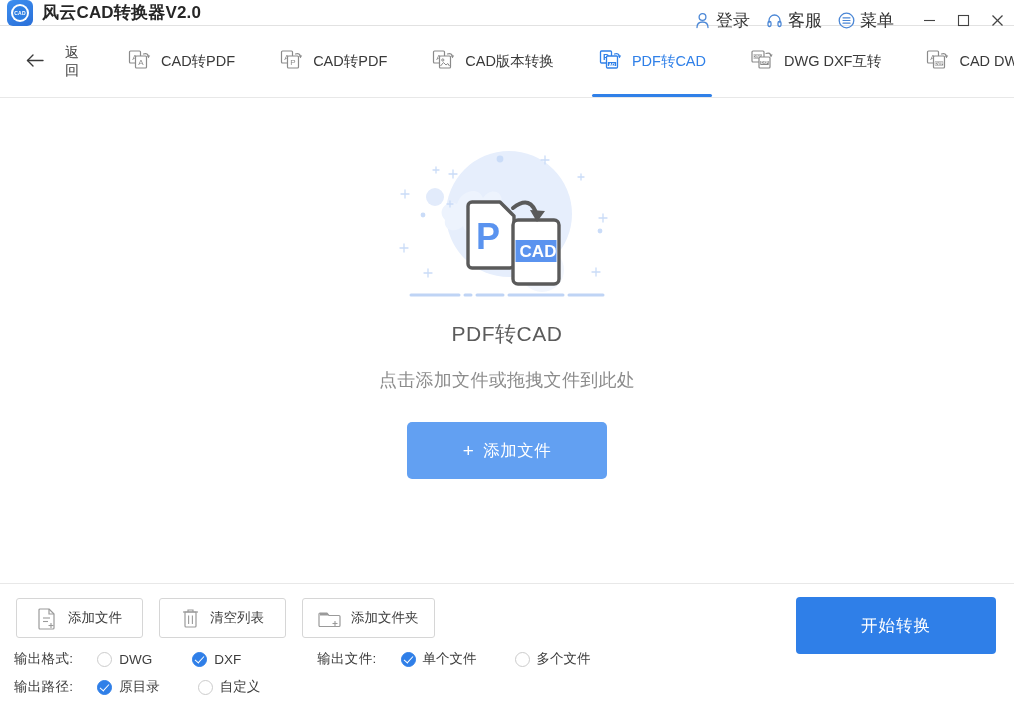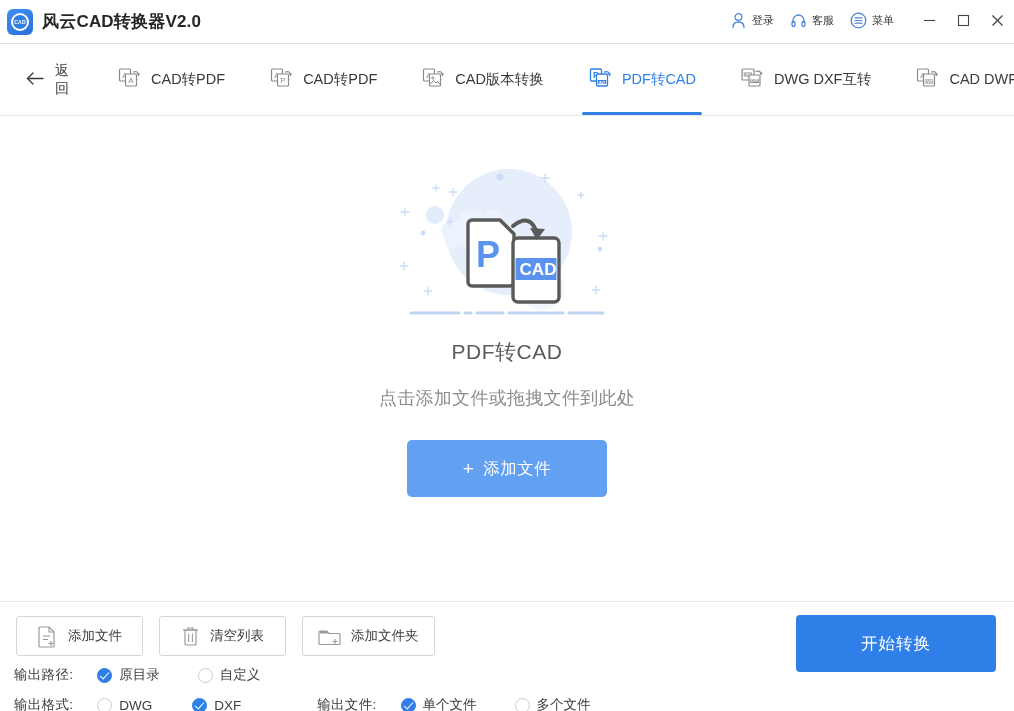--- a/index.html
+++ b/index.html
@@ -6,21 +6,21 @@
   html, body {
     width: 1014px; height: 711px;
     font-family: "Liberation Sans", "DejaVu Sans", sans-serif;
     background: #ffffff;
     overflow: hidden;
     -webkit-font-smoothing: antialiased;
   }
 
   
   .titlebar {
-    height: 44px;
+    height: 26px;
     display: flex;
     align-items: center;
     padding: 0 0 0 7px;
     background: #ffffff;
     border-bottom: 1px solid #e2e2e2;
     position: relative;
   }
   .app-logo {
     width: 26px; height: 26px;
     border-radius: 6px;
@@ -56,42 +56,42 @@
     display: flex;
     align-items: center;
   }
   .tb-action {
     display: flex; align-items: center;
     gap: 5px;
     padding: 0 8px;
     height: 40px;
     cursor: pointer;
     color: #333333;
-    font-size: 11px;
+    font-size: 17px;
   }
   .tb-action svg { display: block; }
   .win-btns { display: flex; align-items: center; margin-left: 10px; }
   .win-btn {
     width: 34px; height: 40px;
     display: flex; align-items: center; justify-content: center;
     cursor: pointer;
   }
 
   
   .navbar {
     height: 72px;
     display: flex;
     align-items: stretch;
     background: #ffffff;
     border-bottom: 1px solid #e8e8e8;
     padding-left: 12px;
   }
   .nav-back {
     display: flex; align-items: center;
-    gap: 10px;
+    gap: 20px;
     padding: 0 14px;
     cursor: pointer;
     color: #3a3a3a;
     font-size: 14px;
   }
   .nav-tabs {
     display: flex;
     align-items: stretch;
     margin-left: 12px;
   }
@@ -529,57 +529,57 @@
           <path d="M2 5 h7 l2 2.5 h10 a1 1 0 0 1 1 1 v9 a1 1 0 0 1 -1 1 h-19 a1 1 0 0 1 -1 -1 v-11.5 a1 1 0 0 1 1 -1 z" fill="none" stroke="#9a9a9a" stroke-width="1.2" stroke-linejoin="round"></path>
           <path d="M2 5 h7 l2 2.5 h-9 z" fill="#9a9a9a"></path>
           <line x1="17" y1="13" x2="17" y2="18" stroke="#9a9a9a" stroke-width="1.1"></line>
           <line x1="14.5" y1="15.5" x2="19.5" y2="15.5" stroke="#9a9a9a" stroke-width="1.1"></line>
         </svg>
       </span>
       <span>添加文件夹</span>
     </button>
   </div>
 
+  <div class="opt-row">
+    <span class="opt-label">输出格式:</span>
+
+    <span class="radio-group" style="margin-left:12px;">
+      <span class="radio-item" style="margin-left:12px;">
+        <span class="radio-mark"></span>
+        <span>DWG</span>
+      </span>
+      <span class="radio-item checked" style="margin-left:40px;">
+        <span class="radio-mark"></span>
+        <span>DXF</span>
+      </span>
+    </span>
+
+    <span class="opt-label" style="margin-left:76px;">输出文件:</span>
+
+    <span class="radio-group">
+      <span class="radio-item checked" style="margin-left:24px;">
+        <span class="radio-mark"></span>
+        <span>单个文件</span>
+      </span>
+      <span class="radio-item" style="margin-left:38px;">
+        <span class="radio-mark"></span>
+        <span>多个文件</span>
+      </span>
+    </span>
+  </div>
+
   <div class="opt-row second">
     <span class="opt-label">输出路径:</span>
 
     <span class="radio-group" style="margin-left:12px;">
       <span class="radio-item checked" style="margin-left:12px;">
         <span class="radio-mark"></span>
         <span>原目录</span>
       </span>
       <span class="radio-item" style="margin-left:38px;">
         <span class="radio-mark"></span>
         <span>自定义</span>
       </span>
     </span>
   </div>
 
-  <div class="opt-row">
-    <span class="opt-label">输出格式:</span>
-
-    <span class="radio-group" style="margin-left:12px;">
-      <span class="radio-item" style="margin-left:12px;">
-        <span class="radio-mark"></span>
-        <span>DWG</span>
-      </span>
-      <span class="radio-item checked" style="margin-left:40px;">
-        <span class="radio-mark"></span>
-        <span>DXF</span>
-      </span>
-    </span>
-
-    <span class="opt-label" style="margin-left:76px;">输出文件:</span>
-
-    <span class="radio-group">
-      <span class="radio-item checked" style="margin-left:24px;">
-        <span class="radio-mark"></span>
-        <span>单个文件</span>
-      </span>
-      <span class="radio-item" style="margin-left:38px;">
-        <span class="radio-mark"></span>
-        <span>多个文件</span>
-      </span>
-    </span>
-  </div>
-
   <button class="start-btn">开始转换</button>
 </div>
 
 </body></html>

